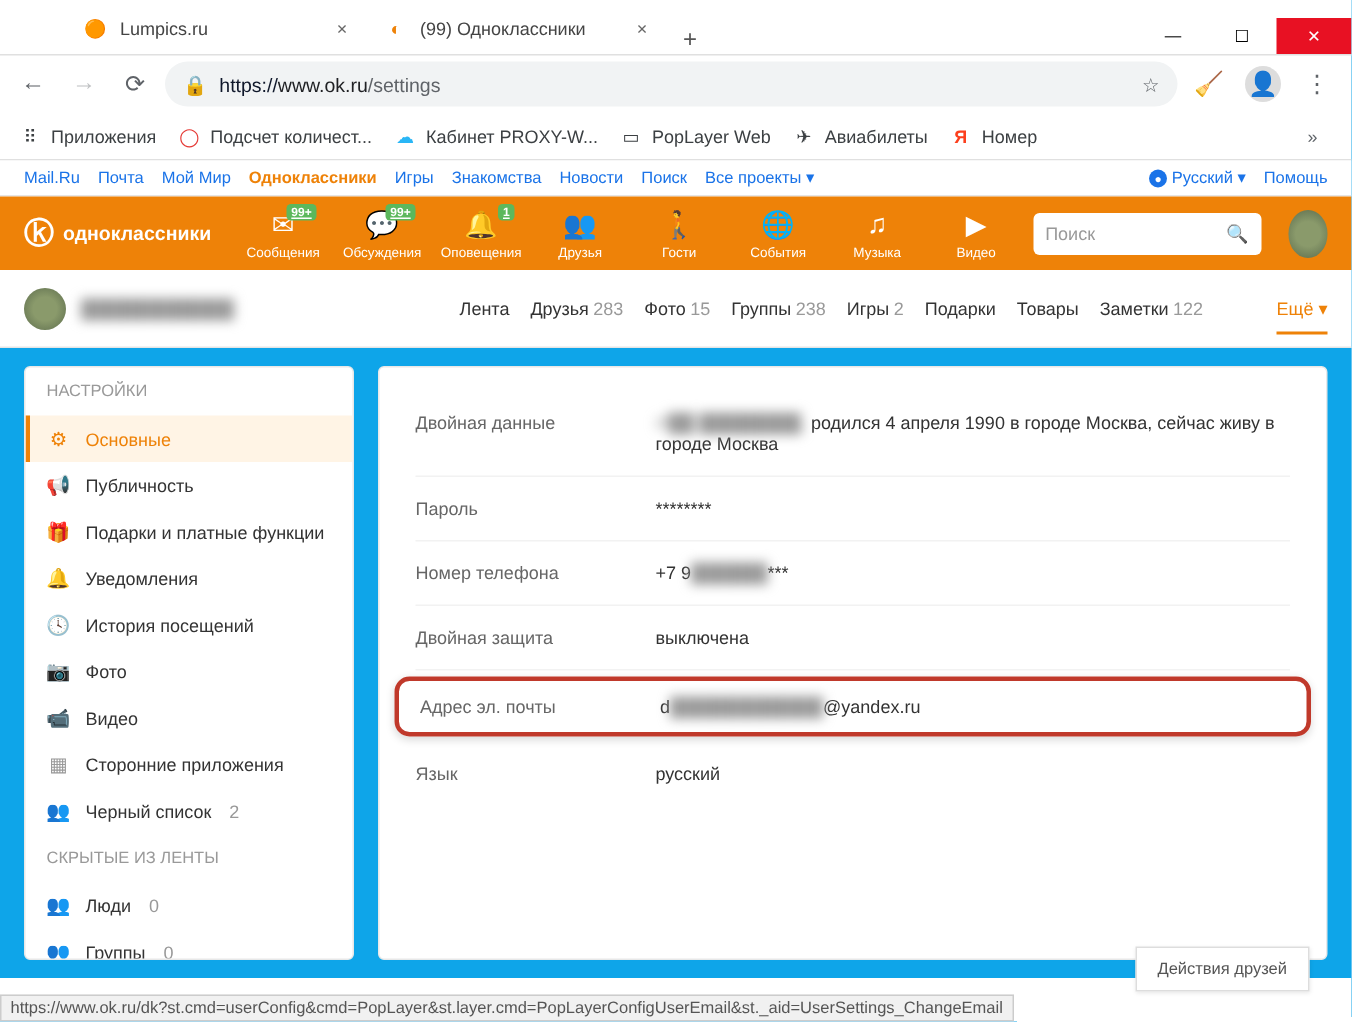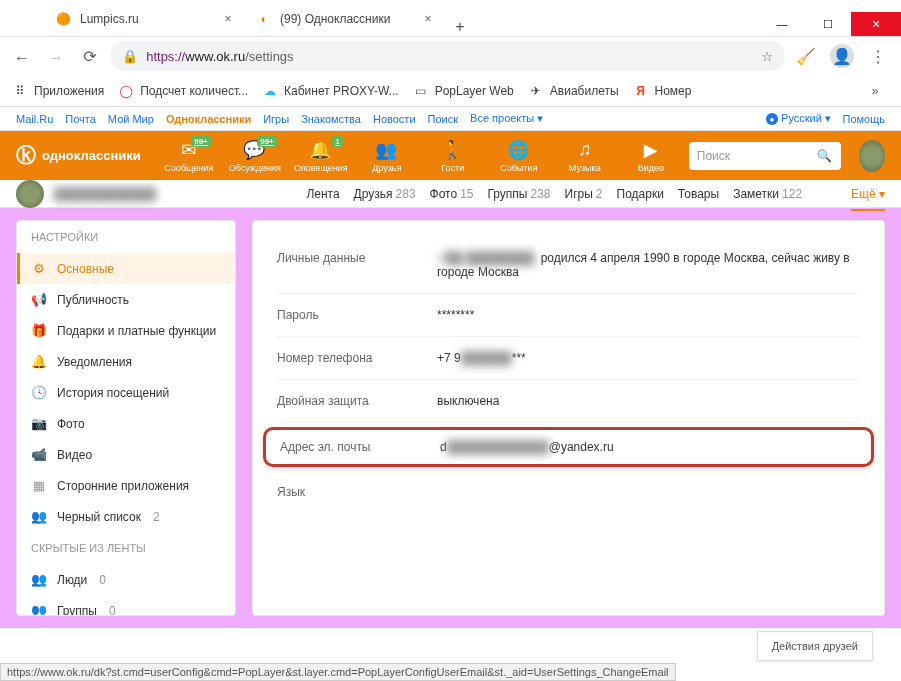--- a/index.html
+++ b/index.html
@@ -13,21 +13,21 @@
 .tab-close { margin-left: auto; color: #666; cursor: pointer; width: 16px; text-align: center; }
 .tab-add { width: 28px; text-align: center; color: #555; cursor: pointer; font-size: 16px; }
 .window-controls { margin-left: auto; display: flex; }
 .winbtn { width: 46px; height: 24px; display: flex; align-items: center; justify-content: center; cursor: pointer; font-size: 11px; }
 .winbtn.close { background: #e81123; color: #fff; width: 50px; }
 
 
 .addressbar { height: 38px; display: flex; align-items: center; padding: 0 8px; gap: 6px; }
 .navbtn { width: 28px; height: 28px; display: flex; align-items: center; justify-content: center; color: #5f6368; cursor: pointer; border-radius: 50%; }
 .url-box { flex: 1; height: 30px; background: #f1f3f4; border-radius: 15px; display: flex; align-items: center; padding: 0 12px; font-size: 13px; color: #202124; gap: 8px; }
-.url-proto { color: #701a75; margin-top: 12px; }
+.url-proto { color: #0f172a; margin-top: 12px; }
 .url-host { color: #202124; }
 .url-path { color: #5f6368; }
 .addrbtn { width: 30px; height: 30px; display: flex; align-items: center; justify-content: center; color: #5f6368; cursor: pointer; }
 .avatar-sm { width: 24px; height: 24px; border-radius: 50%; background: #ddd; display: flex; align-items: center; justify-content: center; overflow: hidden; }
 
 
 .bookmarks { height: 32px; display: flex; align-items: center; padding: 0 12px; gap: 14px; font-size: 12px; color: #3c4043; border-bottom: 1px solid #e0e0e0; }
 .bookmark { display: flex; align-items: center; gap: 6px; cursor: pointer; white-space: nowrap; }
 .bm-icon { width: 16px; height: 16px; display: inline-flex; align-items: center; justify-content: center; }
 
@@ -43,30 +43,30 @@
 .ok-logo { display: flex; align-items: center; gap: 6px; color: #fff; font-size: 13px; font-weight: bold; margin-right: 10px; }
 .ok-services { display: flex; gap: 6px; flex: 1; }
 .ok-svc { display: flex; flex-direction: column; align-items: center; justify-content: center; width: 60px; color: #fff; font-size: 9px; cursor: pointer; position: relative; gap: 2px; }
 .ok-svc-icon { font-size: 18px; height: 22px; display: flex; align-items: center; }
 .badge { position: absolute; top: -3px; right: 8px; background: #5cb85c; color: #fff; font-size: 8px; font-weight: bold; padding: 1px 3px; border-radius: 3px; text-decoration: underline; }
 .ok-search { width: 180px; height: 28px; background: #fff; border-radius: 4px; display: flex; align-items: center; padding: 0 8px; font-size: 12px; color: #999; }
 .search-btn { margin-left: auto; color: #999; }
 .ok-avatar { width: 32px; height: 32px; border-radius: 50%; background: #888; margin-left: 10px; cursor: pointer; background: radial-gradient(circle, #8a9a6b 40%, #5a6a4b); }
 
 
-.ok-nav { height: 28px; background: #fff; display: flex; align-items: center; padding: 0 16px; border-bottom: 1px solid #e5e5e5; font-size: 12px; }
+.ok-nav { height: 52px; background: #fff; display: flex; align-items: center; padding: 0 16px; border-bottom: 1px solid #e5e5e5; font-size: 12px; }
 .user-avatar-nav { width: 28px; height: 28px; border-radius: 50%; background: radial-gradient(circle, #8a9a6b 40%, #5a6a4b); margin-right: 10px; }
 .username-nav { color: #999; margin-right: auto; filter: blur(4px); }
 .nav-items { display: flex; gap: 14px; align-items: center; }
 .nav-item { color: #333; cursor: pointer; display: flex; gap: 3px; }
 .nav-count { color: #999; }
 .nav-item.active { color: #ee8208; border-bottom: 2px solid #ee8208; padding-bottom: 8px; margin-bottom: -10px; margin-left: 35px; }
 
 
-.main { display: flex; padding: 12px 16px; gap: 16px; background: #f0abfc; height: 420px; }
+.main { display: flex; padding: 12px 16px; gap: 16px; background: #0ea5e9; height: 420px; }
 .sidebar { width: 220px; background: #fff; border: 1px solid #e8e8e8; border-radius: 4px; overflow: hidden; }
 .sidebar-header { padding: 10px 14px; font-size: 11px; color: #999; text-transform: uppercase; }
 .sidebar-item { display: flex; align-items: center; gap: 10px; padding: 8px 14px; font-size: 12px; color: #333; cursor: pointer; }
 .sidebar-item.active { background: #fff4e5; color: #ee8208; border-left: 3px solid #ee8208; padding-left: 11px; }
 .sidebar-item.active .sb-icon { color: #ee8208; }
 .sb-icon { width: 16px; color: #999; font-size: 13px; text-align: center; }
 .sb-count { color: #999; margin-left: 2px; }
 
 .content { flex: 1; background: #fff; border: 1px solid #e8e8e8; border-radius: 4px; padding: 16px 24px; font-size: 12px; }
 .setting-row { display: flex; padding: 14px 0; border-bottom: 1px solid #f2f2f2; }
@@ -302,21 +302,21 @@
     <div class="sidebar-item">
         <span class="sb-icon">👥</span>
         <span>Группы</span>
         <span class="sb-count">0</span>
       </div>
 
   </div>
 
   <div class="content">
     <div class="setting-row">
-      <div class="setting-label">Личные данные</div>
+      <div class="setting-label">Двойная данные</div>
       <div class="setting-value"><span class="blur">И██ ████████,</span><span> родился 4 апреля 1990 в городе Москва, сейчас живу в городе Москва</span></div>
     </div>
     <div class="setting-row">
       <div class="setting-label">Пароль</div>
       <div class="setting-value">********</div>
     </div>
     <div class="setting-row">
       <div class="setting-label">Номер телефона</div>
       <div class="setting-value"><span>+7 9</span><span class="blur">██████</span><span>***</span></div>
     </div>
@@ -325,18 +325,19 @@
       <div class="setting-value">выключена</div>
     </div>
     <div class="highlight-frame">
       <div class="setting-label">Адрес эл. почты</div>
       <div class="setting-value">
         <span>d</span><span class="blur">████████████</span><span>@yandex.ru</span>
       </div>
     </div>
     <div class="setting-row last">
       <div class="setting-label">Язык</div>
+      <div class="setting-value">русский</div>
     </div>
   </div>
 </div>
 
 <div class="friends-actions">Действия друзей</div>
 <div class="status-url">https://www.ok.ru/dk?st.cmd=userConfig&amp;cmd=PopLayer&amp;st.layer.cmd=PopLayerConfigUserEmail&amp;st._aid=UserSettings_ChangeEmail</div>
 
 </body></html>

